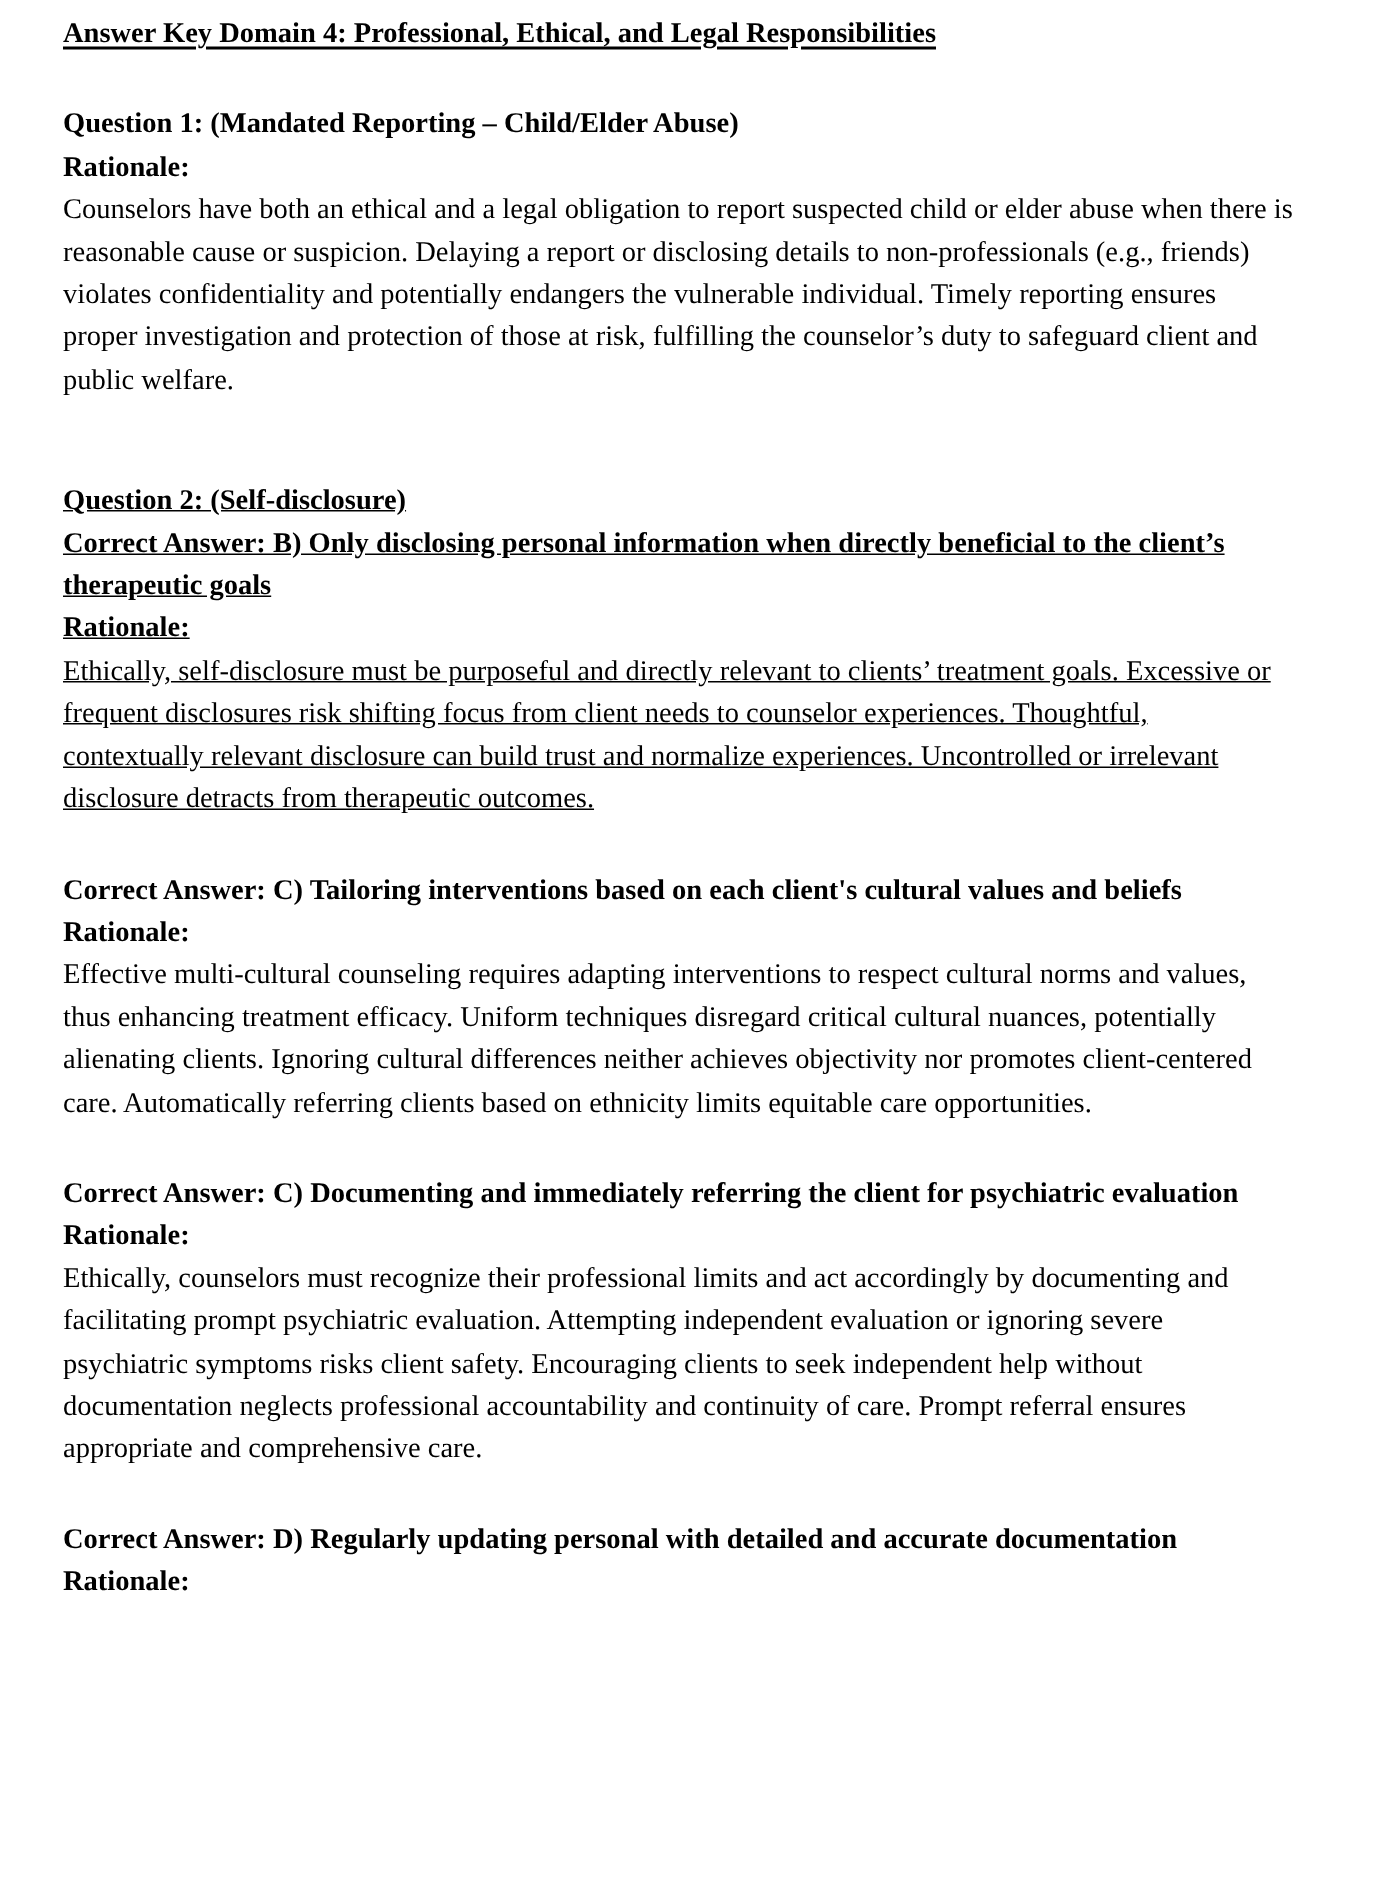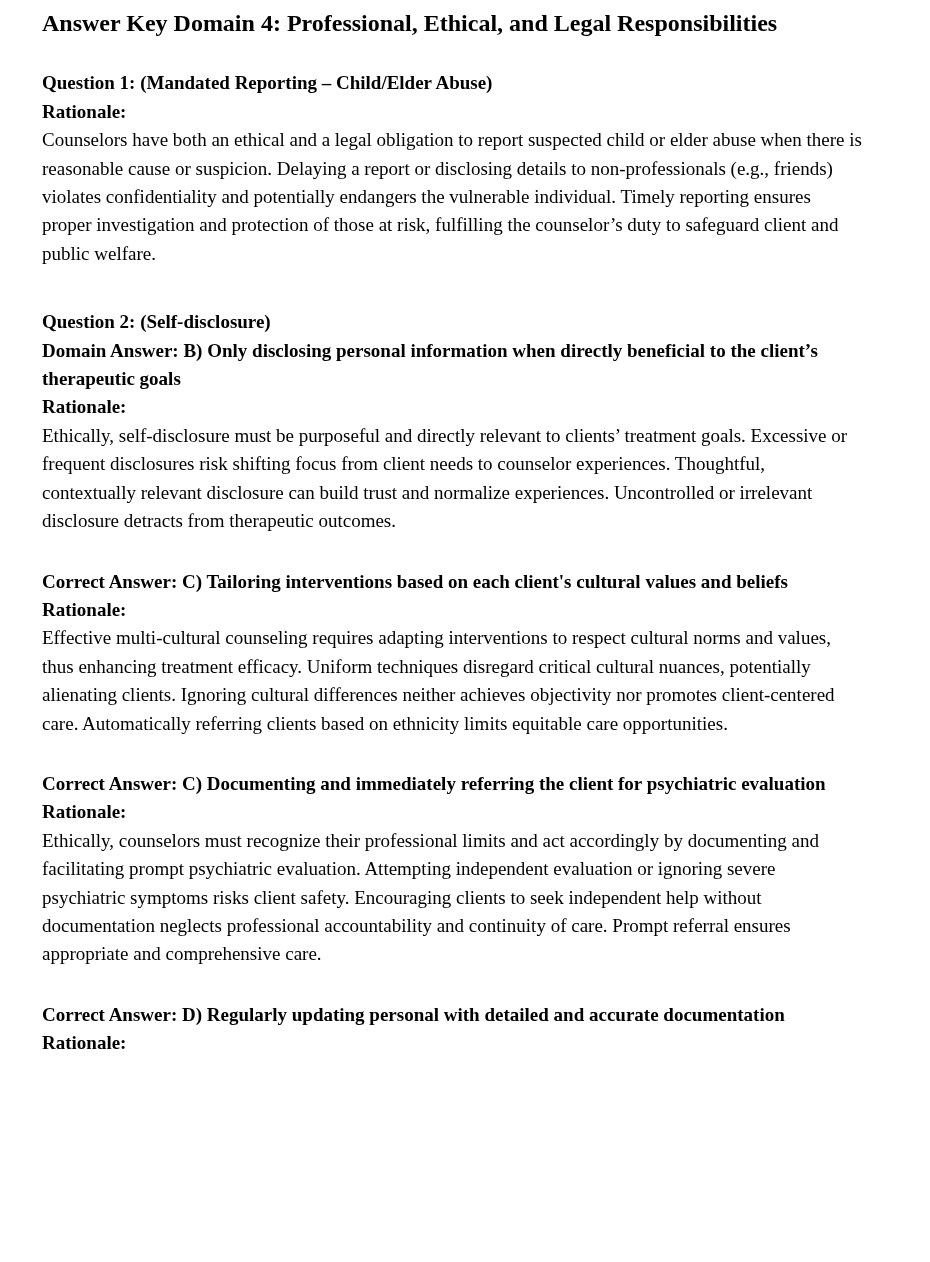--- a/index.html
+++ b/index.html
@@ -17,31 +17,33 @@
   .doc {
     padding: 9px 68px 0 42px;
     font-size: 19px;
     line-height: 28.4px;
   }
   .doc p, .doc h1 {
     margin: 0;
     padding: 0;
   }
   .title {
-    font-size: 24px;
+    font-size: 19px;
     font-weight: bold;
+    text-decoration: underline;
     text-decoration-thickness: 2px;
     text-underline-offset: 3px;
     line-height: 28.4px;
   }
   .qblock {
     margin-top: 32px;
   }
   .qblock.extra-gap {
-    margin-top: 40px;
+    margin-top: 52px;
+    text-decoration: underline;
   }
   .bold {
     font-weight: bold;
   }
   .body-text {
     font-weight: normal;
   }
 </style>
 </head>
 <body>
@@ -51,21 +53,21 @@
   <h1 class="title">Answer Key Domain 4: Professional, Ethical, and Legal Responsibilities</h1>
 
   <section class="qblock">
     <p class="bold">Question 1: (Mandated Reporting – Child/Elder Abuse)</p>
     <p class="bold">Rationale:</p>
     <p class="body-text">Counselors have both an ethical and a legal obligation to report suspected child or elder abuse when there is reasonable cause or suspicion. Delaying a report or disclosing details to non-professionals (e.g., friends) violates confidentiality and potentially endangers the vulnerable individual. Timely reporting ensures proper investigation and protection of those at risk, fulfilling the counselor’s duty to safeguard client and public welfare.</p>
   </section>
 
   <section class="qblock extra-gap">
     <p class="bold">Question 2: (Self-disclosure)</p>
-    <p class="bold">Domain Answer: B) Only disclosing personal information when directly beneficial to the client’s therapeutic goals</p>
+    <p class="bold">Correct Answer: B) Only disclosing personal information when directly beneficial to the client’s therapeutic goals</p>
     <p class="bold">Rationale:</p>
     <p class="body-text">Ethically, self-disclosure must be purposeful and directly relevant to clients’ treatment goals. Excessive or frequent disclosures risk shifting focus from client needs to counselor experiences. Thoughtful, contextually relevant disclosure can build trust and normalize experiences. Uncontrolled or irrelevant disclosure detracts from therapeutic outcomes.</p>
   </section>
 
   <section class="qblock">
     <p class="bold">Correct Answer: C) Tailoring interventions based on each client's cultural values and beliefs</p>
     <p class="bold">Rationale:</p>
     <p class="body-text">Effective multi-cultural counseling requires adapting interventions to respect cultural norms and values, thus enhancing treatment efficacy. Uniform techniques disregard critical cultural nuances, potentially alienating clients. Ignoring cultural differences neither achieves objectivity nor promotes client-centered care. Automatically referring clients based on ethnicity limits equitable care opportunities.</p>
   </section>
 

